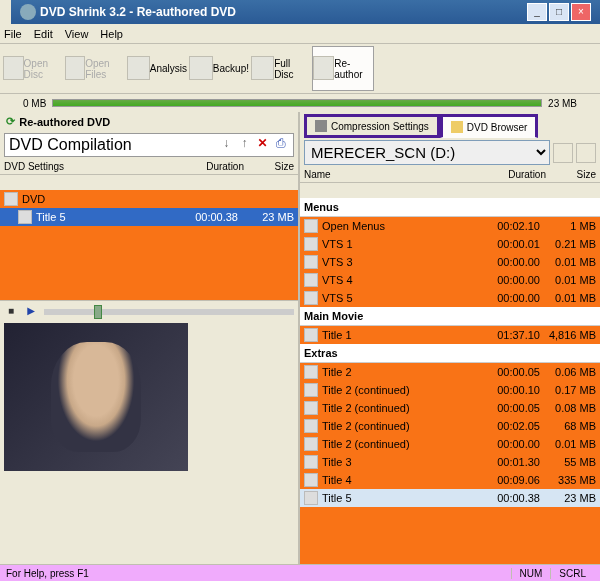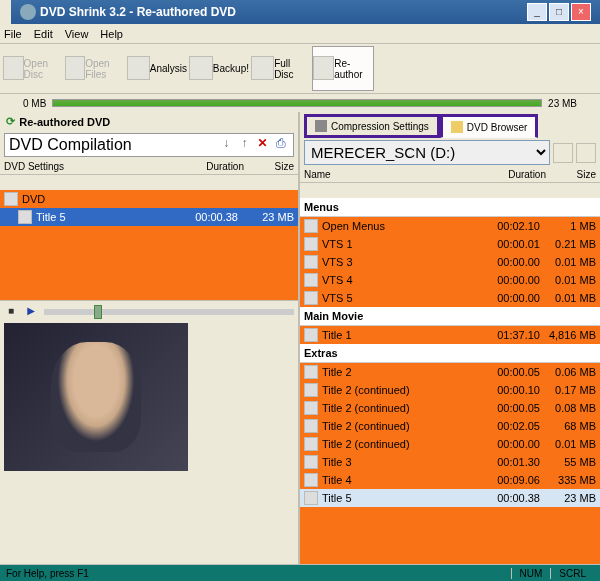--- a/index.html
+++ b/index.html
@@ -48,21 +48,21 @@
 .drivebar .dbtn { width:20px; height:20px; background:#ece9d8; border:1px solid #c0beb2; cursor:pointer; }
 .sect { font-weight:bold; padding:3px 4px; background:#fff; border-bottom:1px solid #ccc; font-size:11px; }
 .row.hlt { background:#d6e5f3; }
 .preview { background:#ece9d8; border-top:1px solid #c0beb2; padding:4px; }
 .pv-ctrl { display:flex; align-items:center; gap:6px; margin-bottom:4px; }
 .pv-ctrl .pbtn { width:14px; height:14px; cursor:pointer; text-align:center; font-size:10px; }
 .pv-ctrl .slider { flex:1; height:6px; background:#ccc; position:relative; }
 .pv-ctrl .slider .thumb { position:absolute; left:20%; top:-4px; width:8px; height:14px; background:#8a8; border:1px solid #484;}
 .pv-img { width:184px; height:148px; background:linear-gradient(135deg,#223,#445); display:flex; align-items:center; justify-content:center; position:relative; }
 .pv-img .face { width:90px; height:110px; background:radial-gradient(ellipse at 50% 35%,#d8b898 35%,#c8a888 45%,#334 60%); border-radius:40% 40% 30% 30%; }
-.status { height:18px; background:#0f766e; border-top:1px solid #c0beb2; display:flex; align-items:center; font-size:10px; padding:0 6px; }
+.status { height:18px; background:#f0abfc; border-top:1px solid #c0beb2; display:flex; align-items:center; font-size:10px; padding:0 6px; }
 .status .sfill { flex:1; }
 .status .scell { border-left:1px solid #c0beb2; padding:0 8px; }
 </style>
 </head>
 <body>
 
 <div class="titlebar">
   <div class="tb-icon"></div>
   <div class="tb-title">DVD Shrink 3.2 - Re-authored DVD</div>
   <div class="wbtn">_</div>

